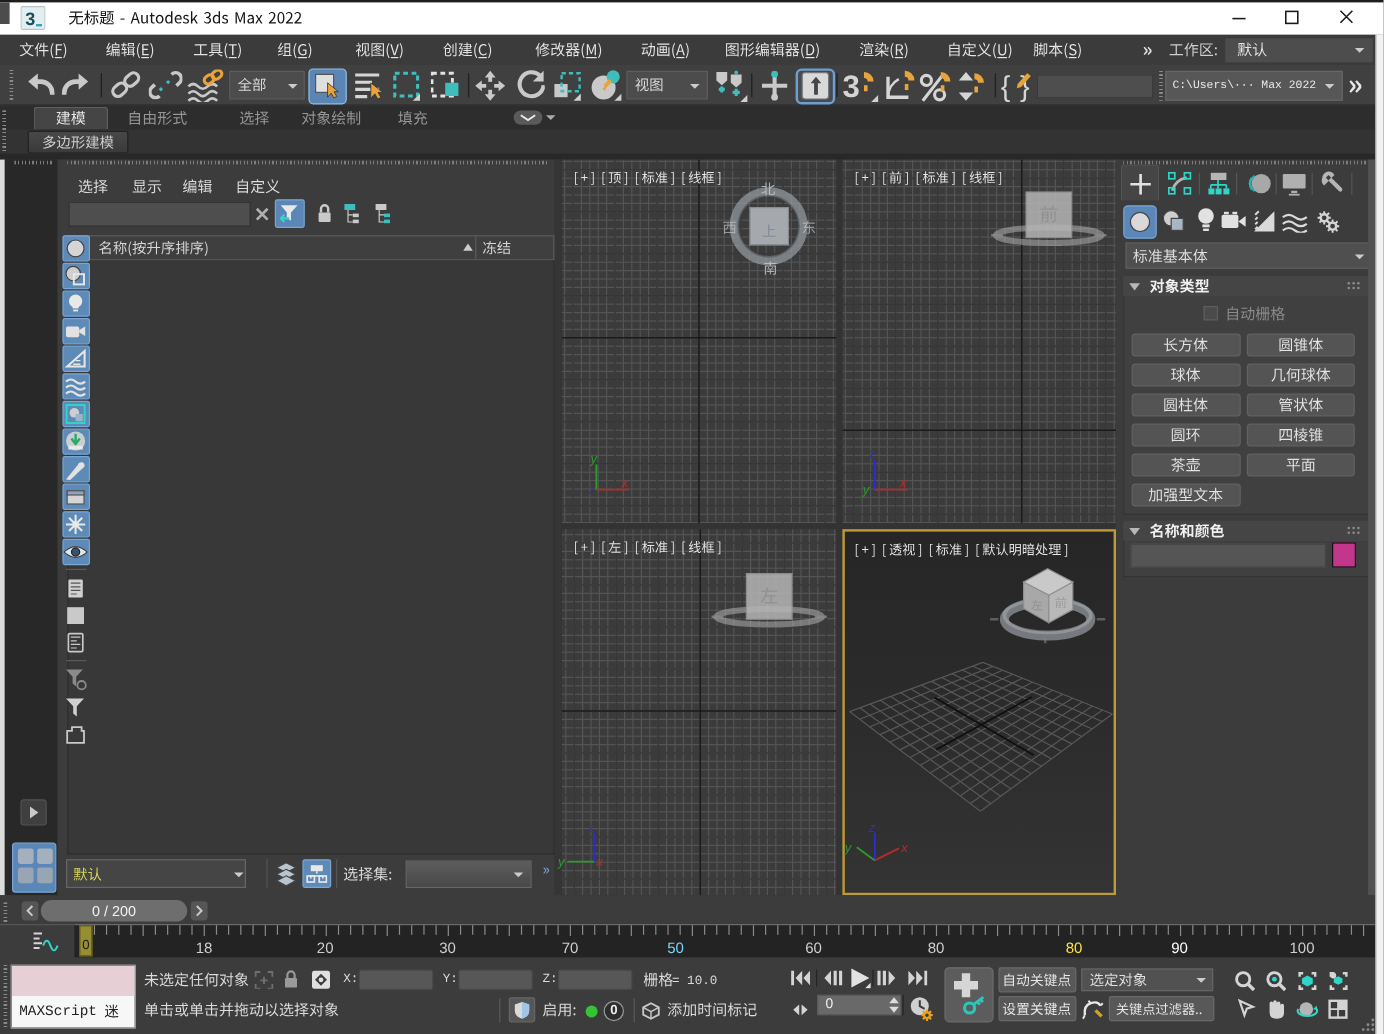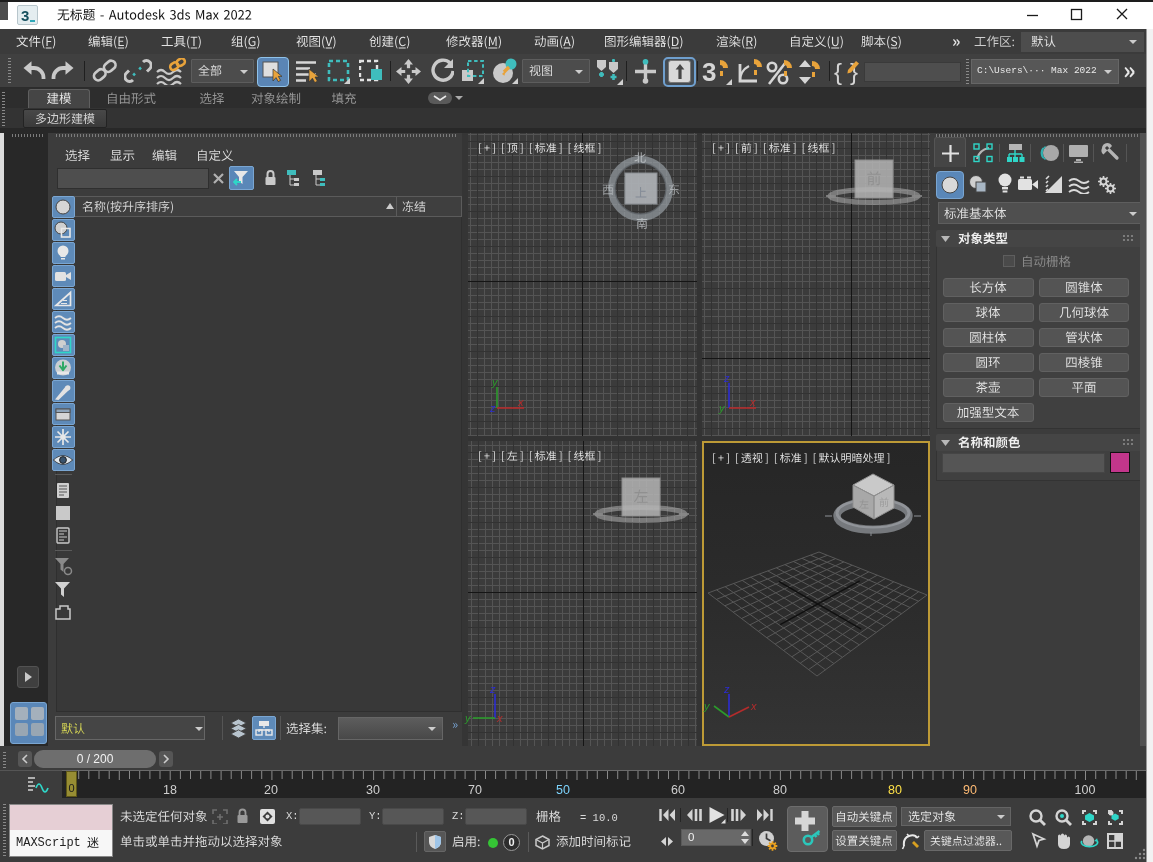--- a/index.html
+++ b/index.html
@@ -992,21 +992,21 @@
       <rect x="1073.8" y="1" width="1" height="9" fill="#8a8a8a"></rect>
     </svg>
     <div class="ab" style="left:150px;top:783px;width:40px;text-align:center;font-size:12.5px;color:#cfcfcf">18</div>
     <div class="ab" style="left:251px;top:783px;width:40px;text-align:center;font-size:12.5px;color:#cfcfcf">20</div>
     <div class="ab" style="left:353px;top:783px;width:40px;text-align:center;font-size:12.5px;color:#cfcfcf">30</div>
     <div class="ab" style="left:455px;top:783px;width:40px;text-align:center;font-size:12.5px;color:#cfcfcf">70</div>
     <div class="ab" style="left:556px;top:783px;width:40px;font-size:12.5px;color:#7dd3fc">50</div>
     <div class="ab" style="left:658px;top:783px;width:40px;text-align:center;font-size:12.5px;color:#cfcfcf">60</div>
     <div class="ab" style="left:760px;top:783px;width:40px;text-align:center;font-size:12.5px;color:#cfcfcf">80</div>
     <div class="ab" style="left:862px;top:783px;width:40px;text-align:right;font-size:12.5px;color:#fde047">80</div>
-    <div class="ab" style="left:963px;top:783px;width:40px;text-align:left;font-size:12.5px;color:#fdba74">90</div>
+    <div class="ab" style="left:963px;top:783px;width:40px;text-align:center;font-size:12.5px;color:#ffffff">90</div>
     <div class="ab" style="left:1065px;top:783px;width:40px;text-align:center;font-size:12.5px;color:#cfcfcf">100</div>
     <div class="ab" style="left:66px;top:771px;width:11px;height:26px;background:#978d33;border:1px solid #5e5717"></div>
     <div class="ab" style="left:66px;top:782px;width:11px;text-align:center;font-size:11px;color:#1c1c1c">0</div>
     <div class="ab statusbar"></div>
     <div class="grip-v" style="left:3px;top:804px;height:52px"></div>
     <div class="ab" style="left:9px;top:804px;width:104px;height:53px;background:#f7f7f7;border:1px solid #888"></div>
     <div class="ab" style="left:10px;top:805px;width:102px;height:25px;background:#e6cfd5"></div>
     <div class="ab" style="left:16px;top:836px;font-family:'Liberation Mono',monospace;font-size:12px;color:#222">MAXScript</div>
     <svg class="ab" style="left:212px;top:809px" width="16" height="15" viewBox="0 0 16 15">
       <g stroke="#6e6e6e" stroke-width="1.6" fill="none">
@@ -1022,21 +1022,21 @@
       <rect x="1" y="1" width="15" height="15" rx="2" fill="#e0e0e0"></rect>
       <path d="M8.5 3.5 13.5 8.5 8.5 13.5 3.5 8.5z" fill="#3c3c3c"></path>
       <circle cx="8.5" cy="8.5" r="2" fill="#e0e0e0"></circle>
     </svg>
     <div class="ab mono" style="left:286px;top:810px">X:</div>
     <div class="ab field" style="left:299px;top:808px;width:62px;height:17px;"></div>
     <div class="ab mono" style="left:369px;top:810px">Y:</div>
     <div class="ab field" style="left:382px;top:808px;width:62px;height:17px;"></div>
     <div class="ab mono" style="left:452px;top:810px">Z:</div>
     <div class="ab field" style="left:465px;top:808px;width:62px;height:17px;"></div>
-    <div class="ab mono" style="left:580px;top:812px">= 10.0</div>
+    <div class="ab mono" style="left:560px;top:812px">= 10.0</div>
     <div class="ab" style="left:416px;top:832px;width:1px;height:20px;background:#5a5a5a"></div>
     <div class="ab" style="left:424px;top:831px;width:22px;height:21px;background:#565656;border:1px solid #666;border-radius:2px"></div>
     <svg class="ab" style="left:428px;top:834px" width="14" height="16" viewBox="0 0 14 16">
       <path d="M7 1 13 3v5q0 5-6 7-6-2-6-7V3z" fill="#d9d9d9"></path>
       <path d="M7 1 13 3v5q0 5-6 7z" fill="#9fc5e8"></path>
     </svg>
     <svg class="ab" style="left:487px;top:837px" width="12" height="12" viewBox="0 0 12 12">
       <circle cx="6" cy="6" r="5" fill="#35c435"></circle>
     </svg>
     <div class="ab" style="left:503px;top:834px;width:17px;height:17px;background:#2d2d2d;border:1.5px solid #999;border-radius:9px"></div>

